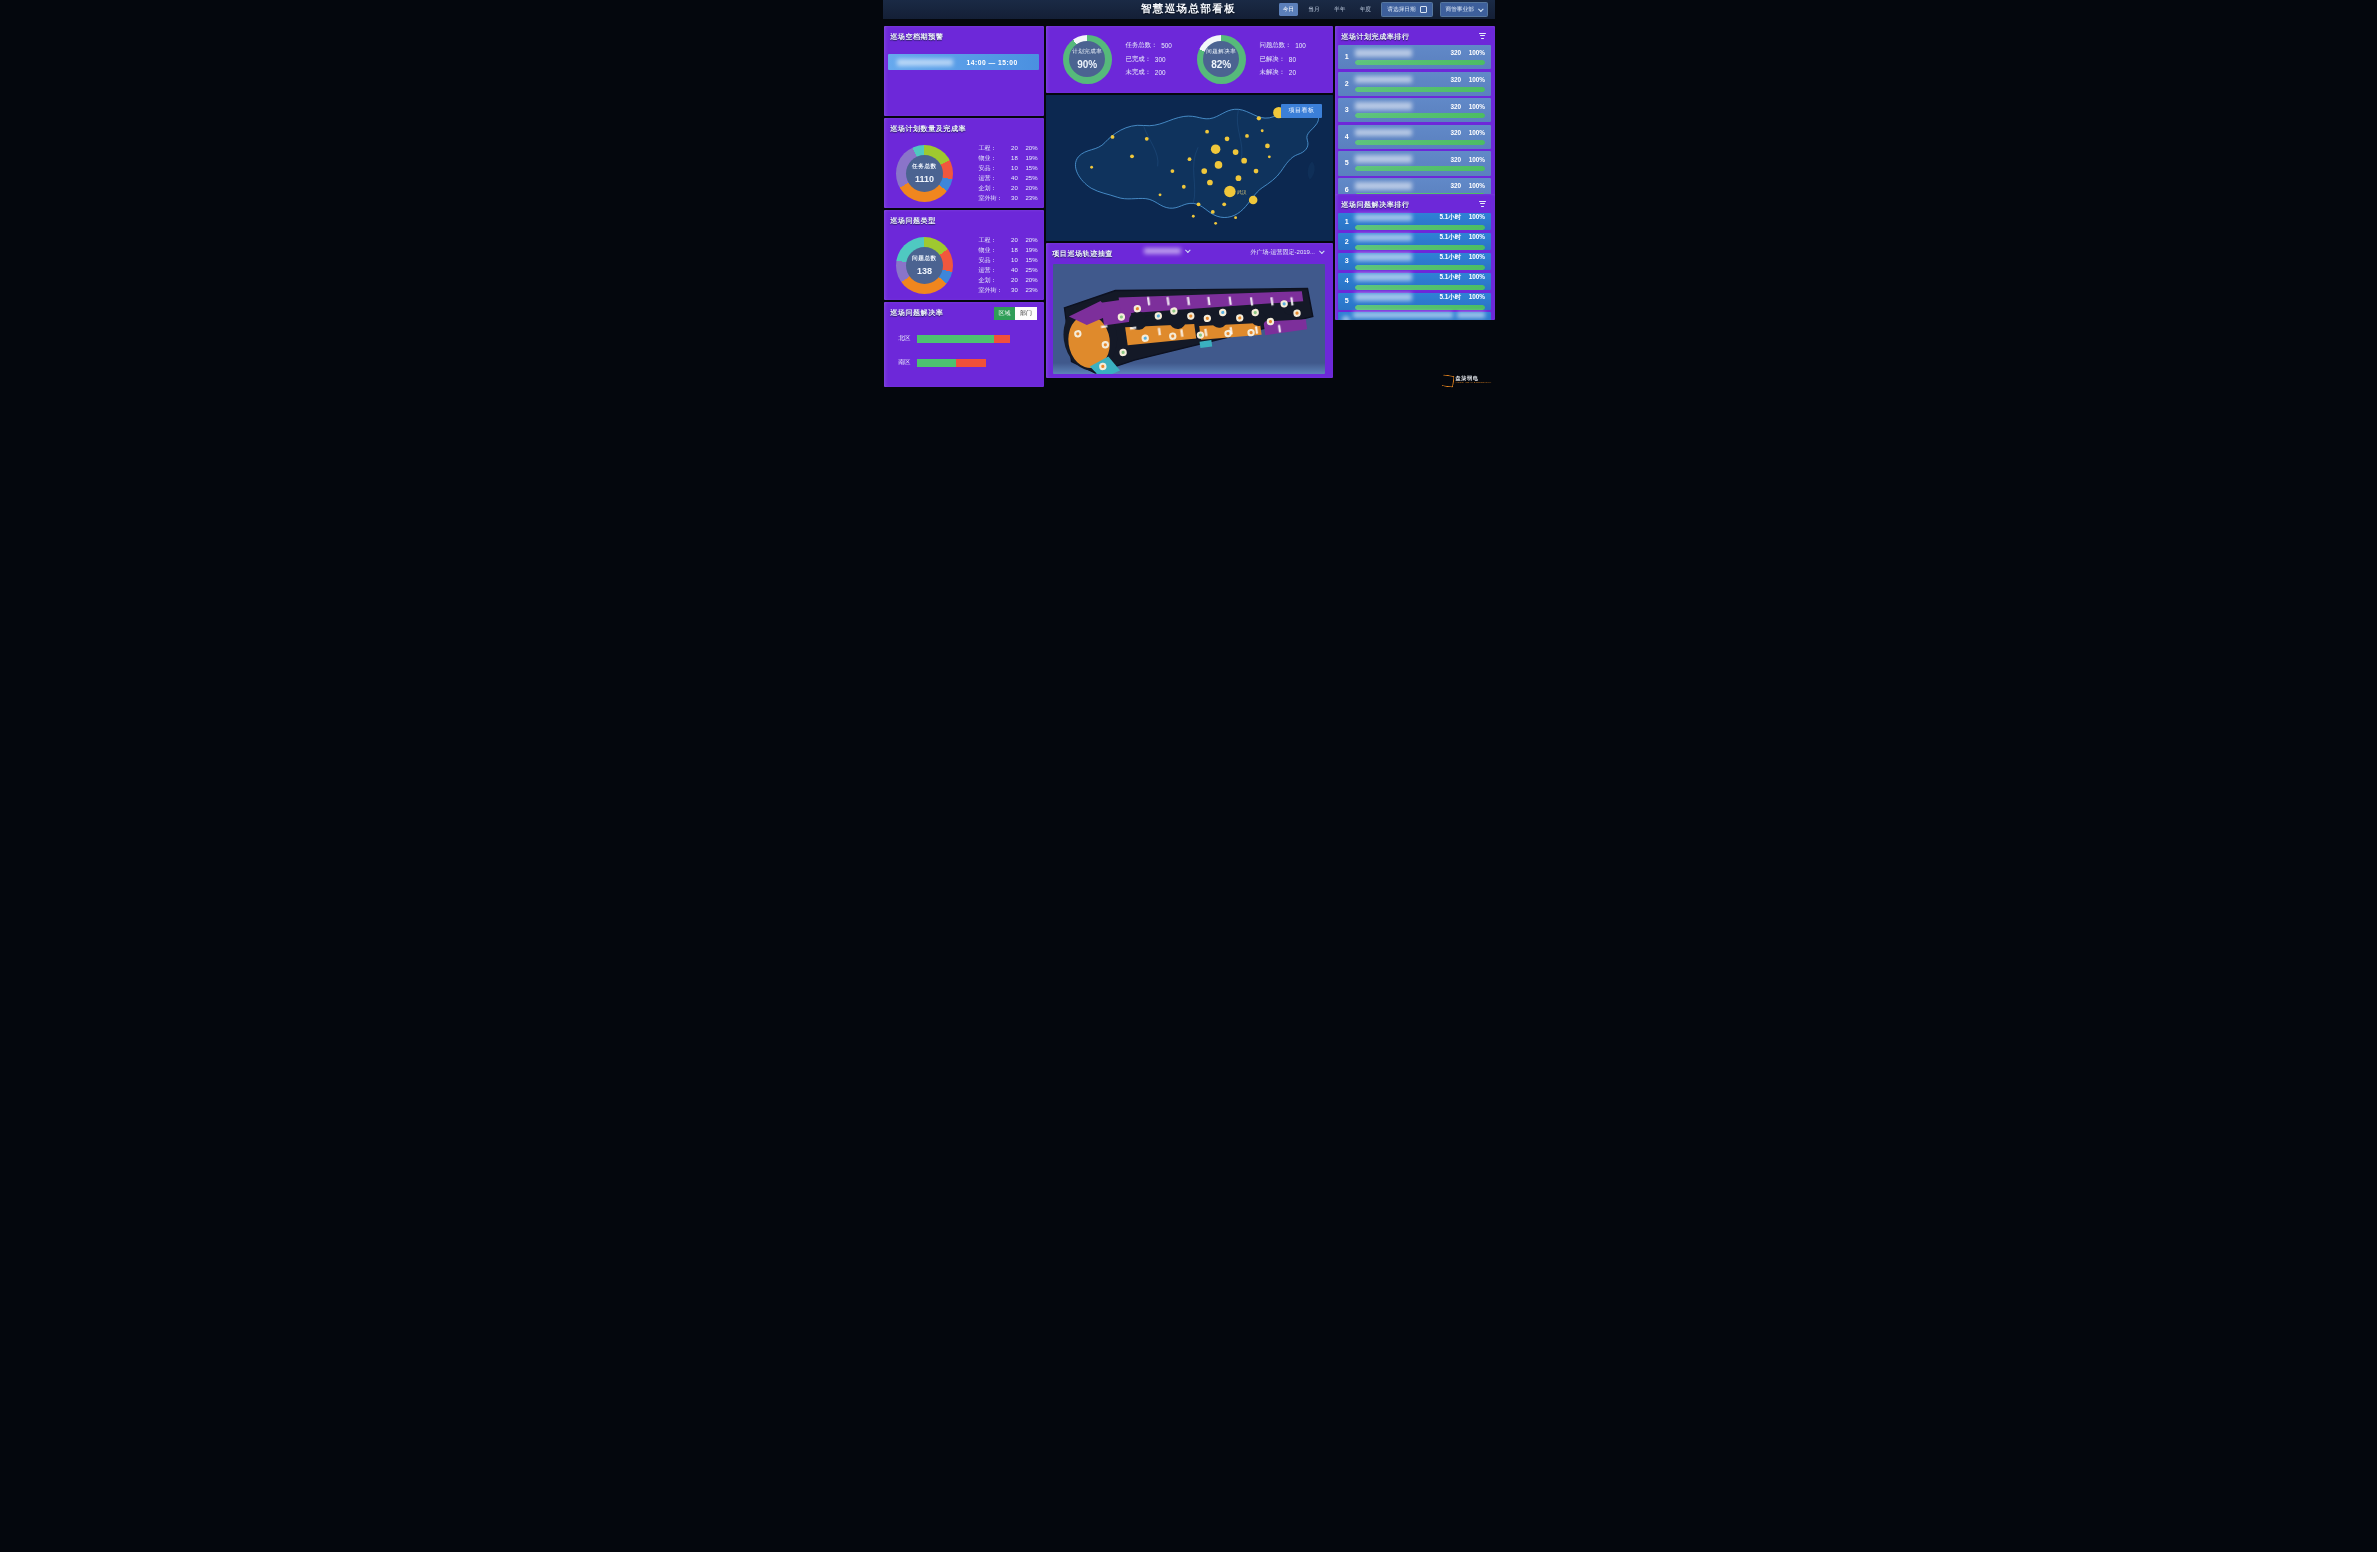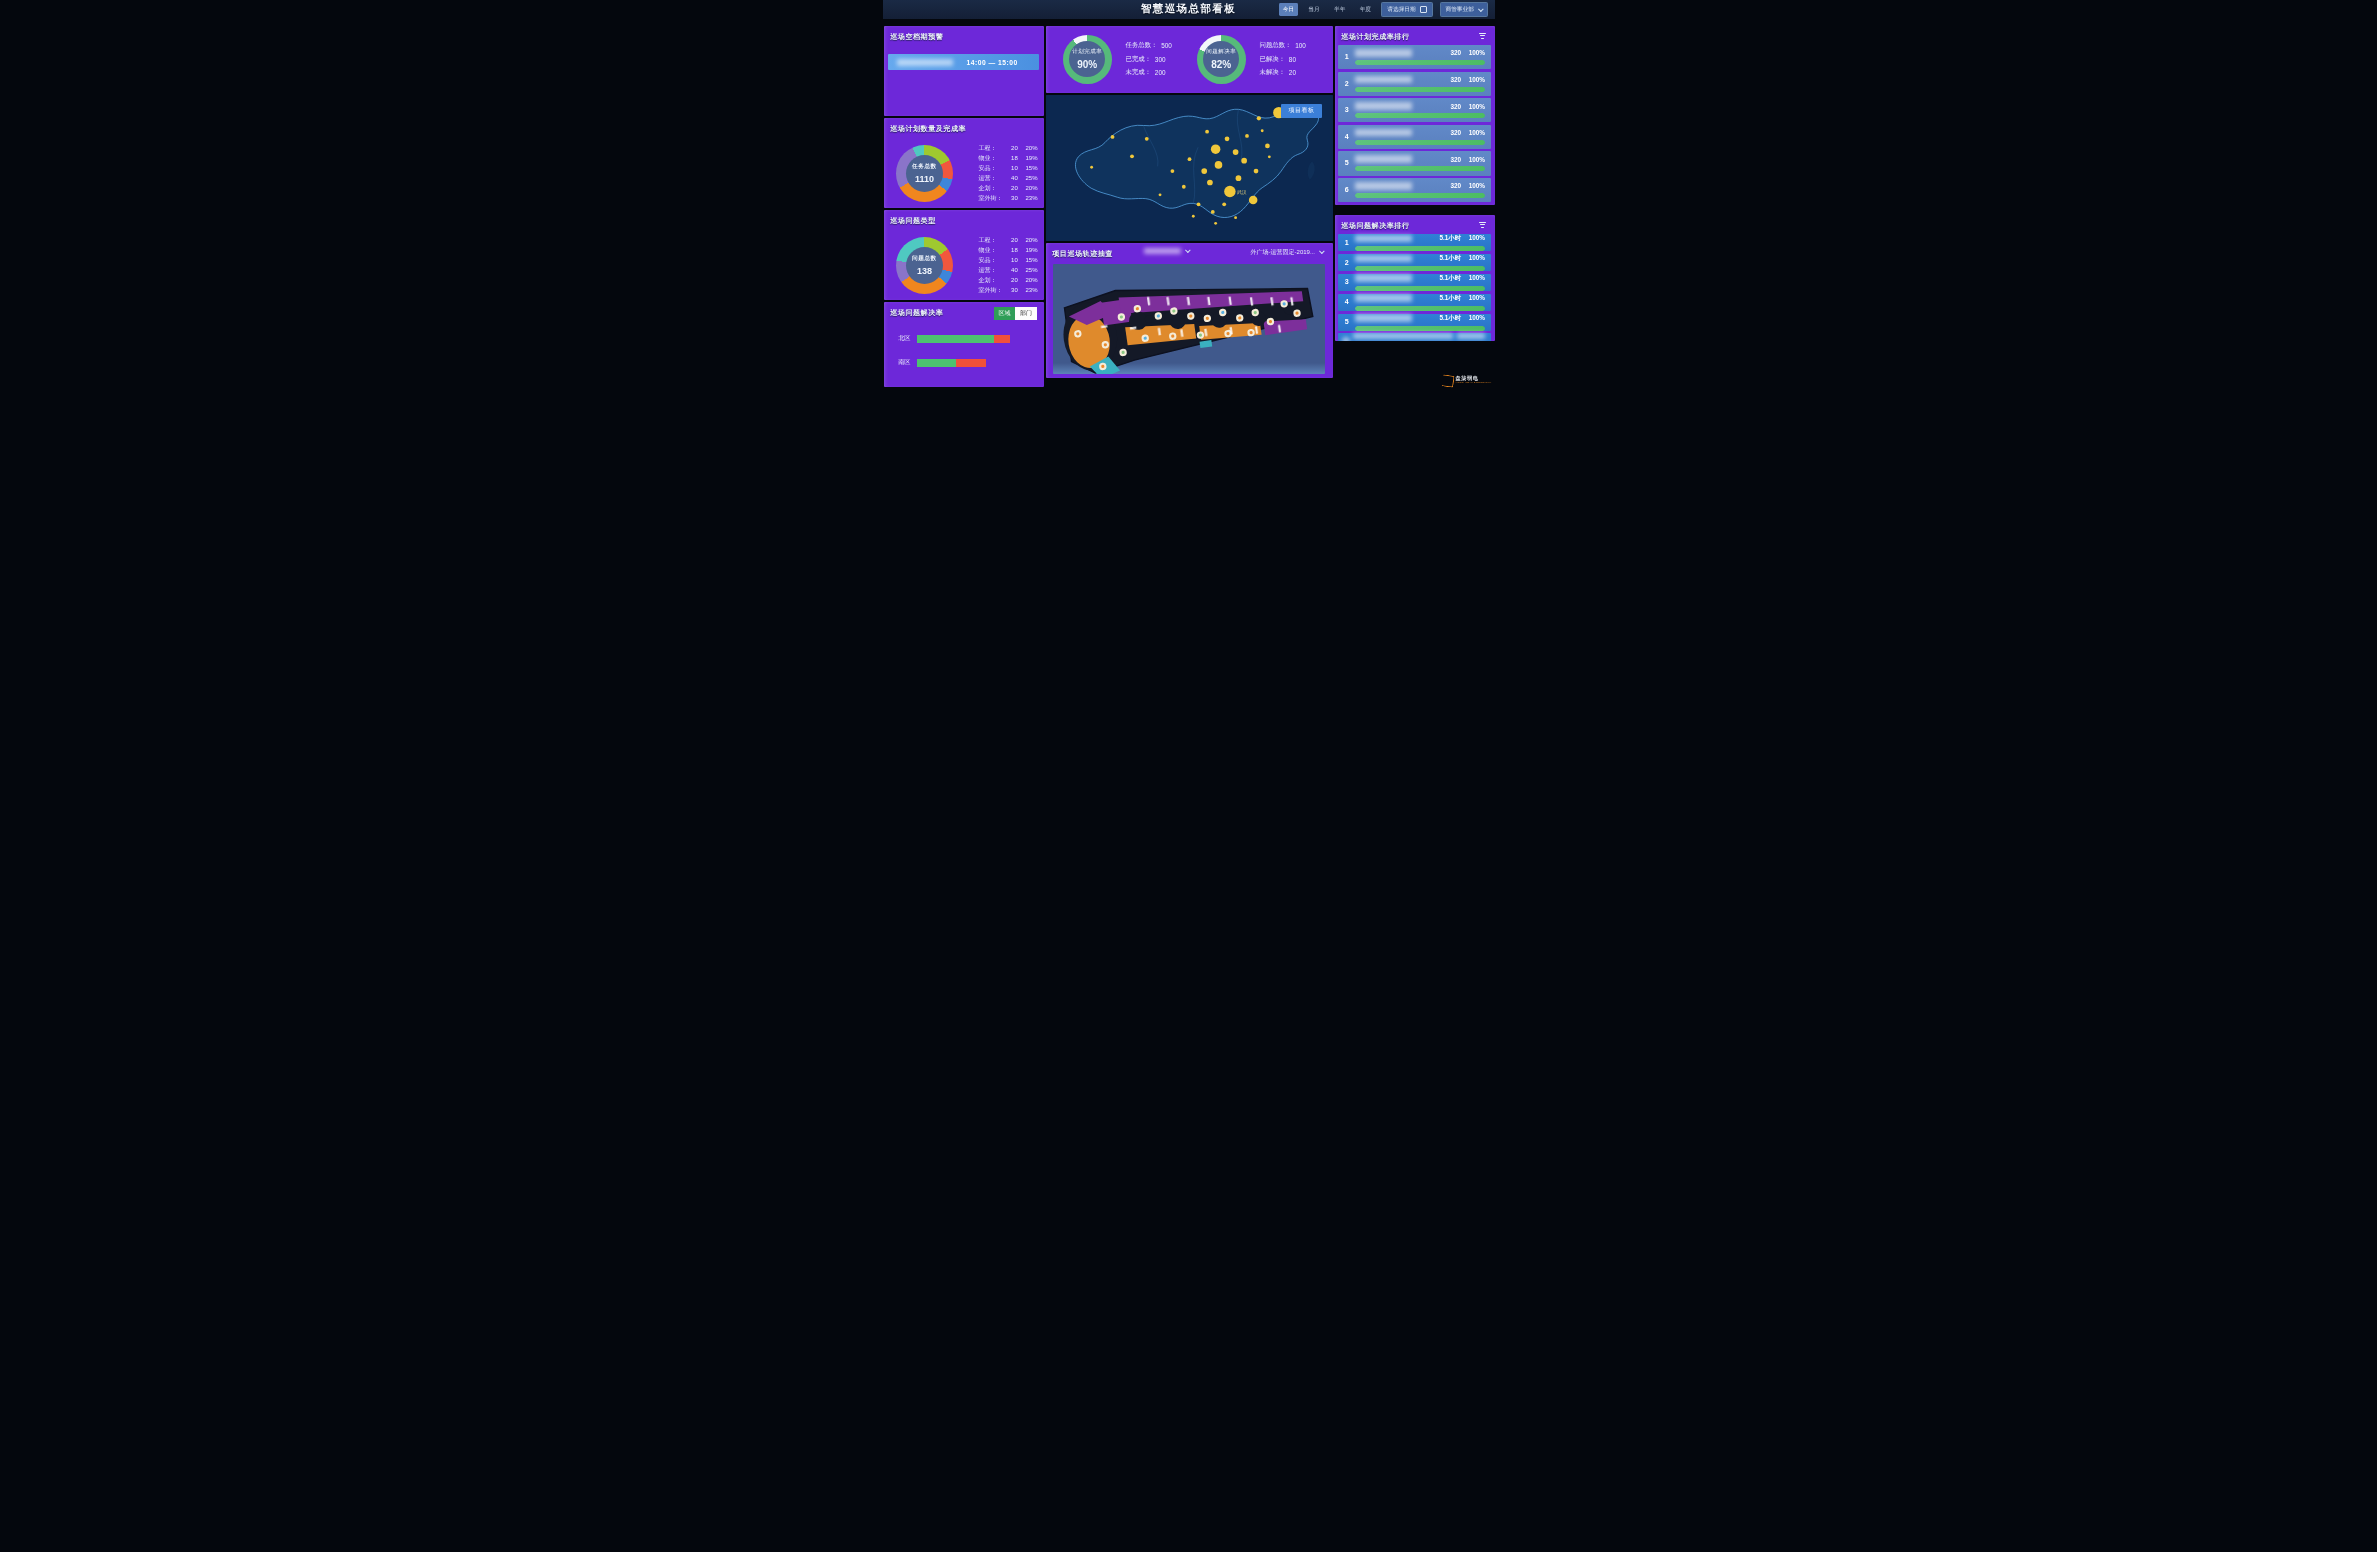--- a/index.html
+++ b/index.html
@@ -516,21 +516,21 @@
               </span>
             </div>
           <div class="rbar">
               <i style="width: 100%;"></i>
             </div>
           </div>
       </div>
     </div>
   </section>
 
-  <section class="panel" style="left:452px;top:215px;width:160px;height:126px;">
+  <section class="panel" style="left:452px;top:194px;width:160px;height:126px;">
     <div class="ptitle">巡场问题解决率排行</div>
     <span class="filter-icon">
         <i></i>
         <i></i>
         <i></i>
       </span>
     <div class="cards">
       <div class="rcard c2">
         <span class="rank">1</span>
         <div class="rmain">

